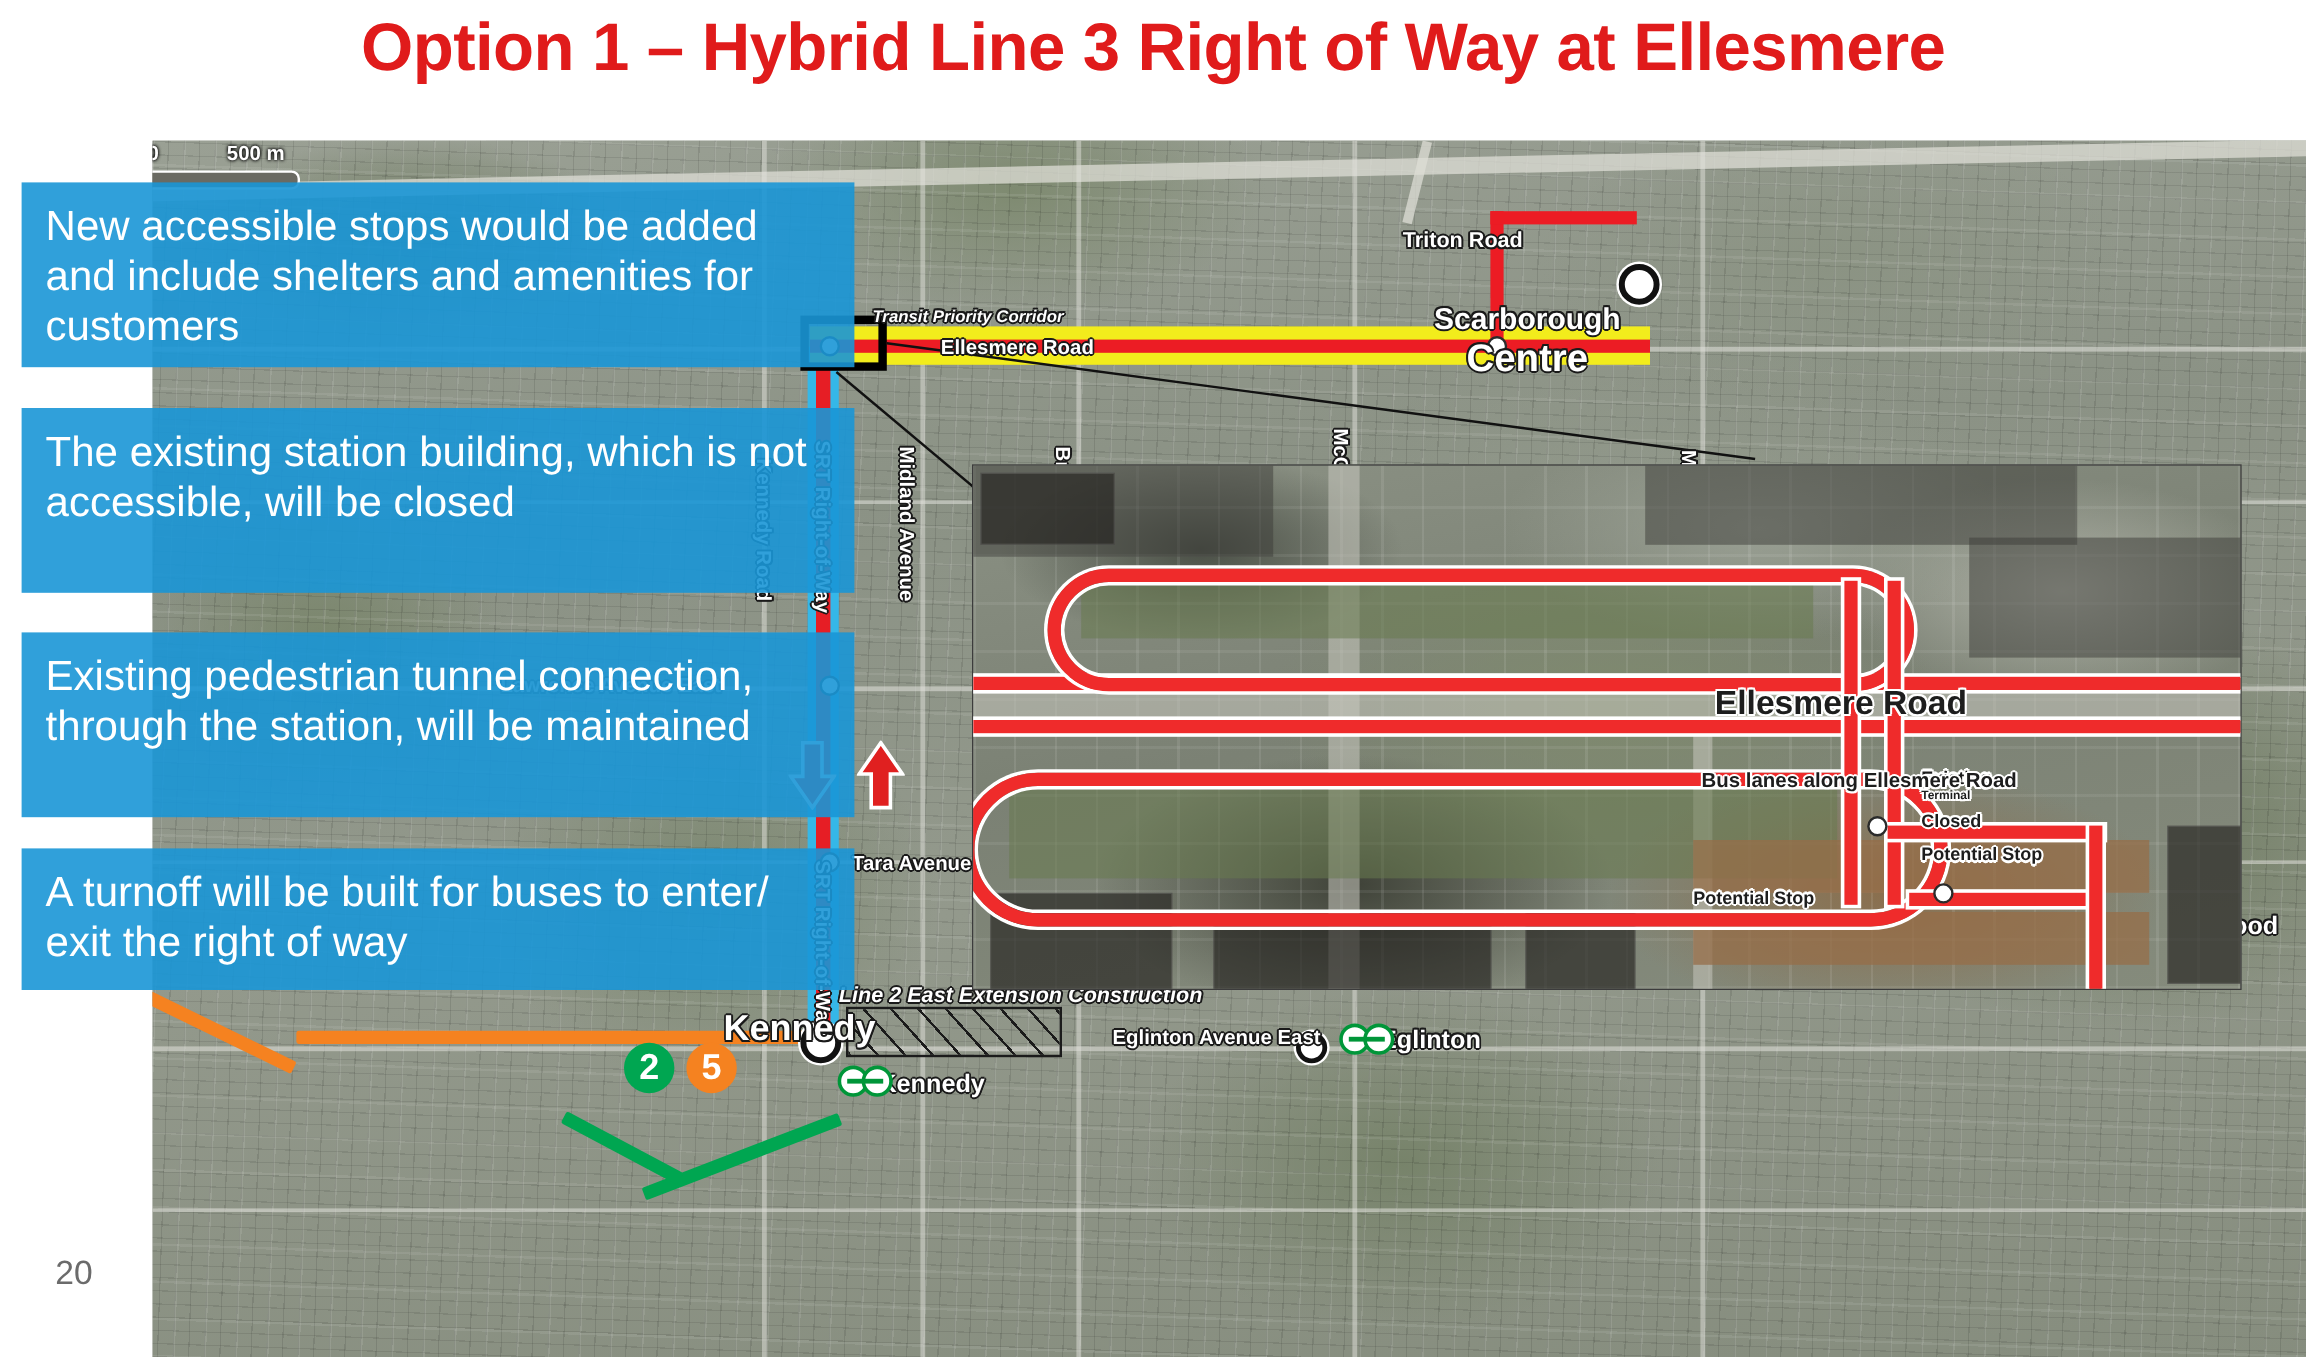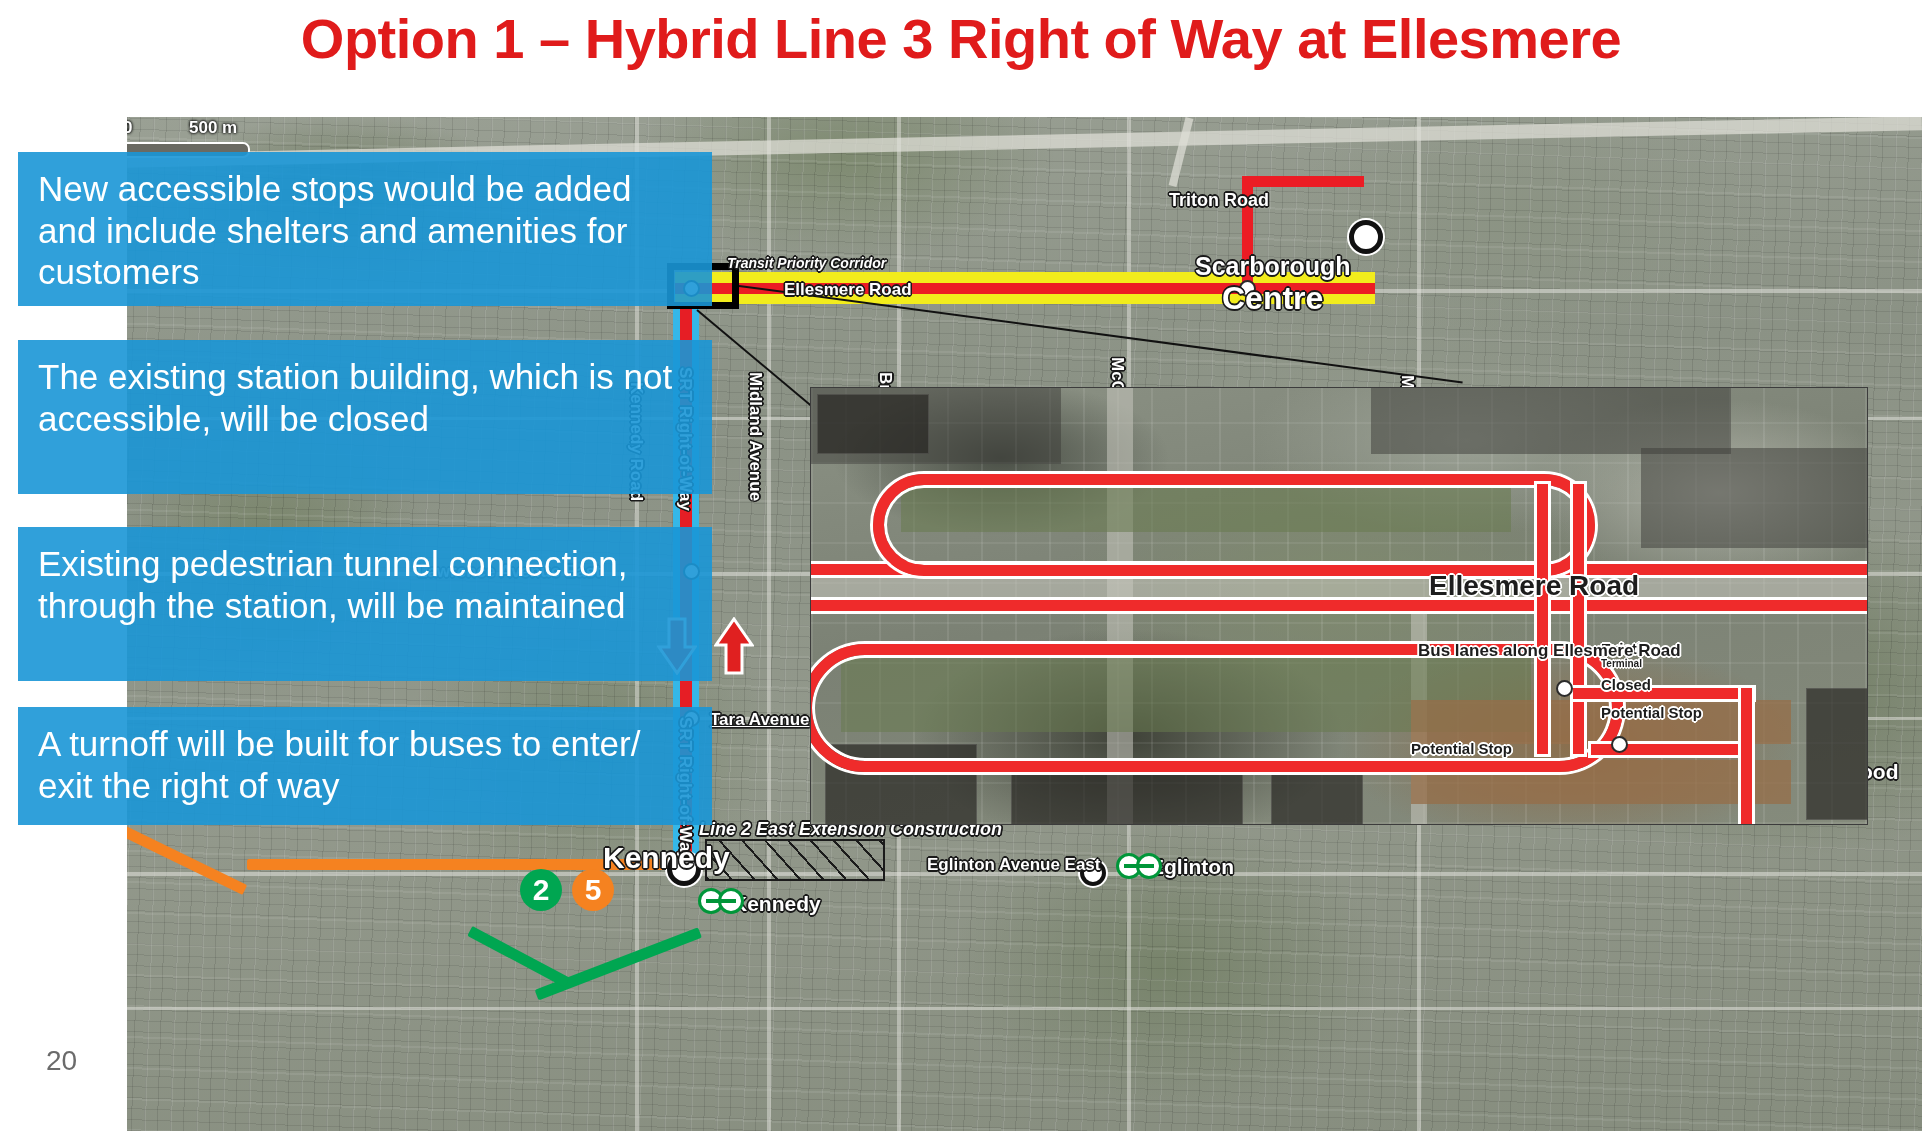--- a/index.html
+++ b/index.html
@@ -229,21 +229,21 @@
   <div class="mlabel vert" style="left:519px;top:265px;font-size:17px;transform:rotate(90deg);">Kennedy Road</div>
   <div class="mlabel vert" style="left:568px;top:250px;font-size:17px;transform:rotate(90deg);">SRT Right-of-Way</div>
   <div class="mlabel vert" style="left:638px;top:255px;font-size:17px;transform:rotate(90deg);">Midland Avenue</div>
   <div class="mlabel vert" style="left:768px;top:255px;font-size:17px;transform:rotate(90deg);">Brimley Road</div>
   <div class="mlabel vert" style="left:1000px;top:240px;font-size:17px;transform:rotate(90deg);">McCowan Road</div>
   <div class="mlabel vert" style="left:1290px;top:258px;font-size:17px;transform:rotate(90deg);">Markham Road</div>
   <div class="mlabel vert" style="left:568px;top:600px;font-size:17px;transform:rotate(90deg);">SRT Right-of-Way</div>
 
   <div class="mlabel" style="left:290px;top:445px;font-size:17px;opacity:.55;">Lawrence Avenue East</div>
 
-  <div class="mlabel" style="left:583px;top:593px;font-size:17px;text-decoration:underline;">Tara Avenue</div>
+  <div class="mlabel" style="left:583px;top:593px;font-size:17px;">Tara Avenue</div>
 
   <div class="mlabel italic" style="left:572px;top:702px;font-size:18px;font-style:italic;">Line 2 East Extension Construction</div>
 
   <div class="mlabel" style="left:476px;top:724px;font-size:30px;">Kennedy</div>
 
   <div class="mlabel" style="left:800px;top:738px;font-size:17px;">Eglinton Avenue East</div>
 
   <div class="mlabel" style="left:1023px;top:738px;font-size:21px;">Eglinton</div>
 
   <div class="mlabel" style="left:1663px;top:643px;font-size:21px;">Guildwood</div>

